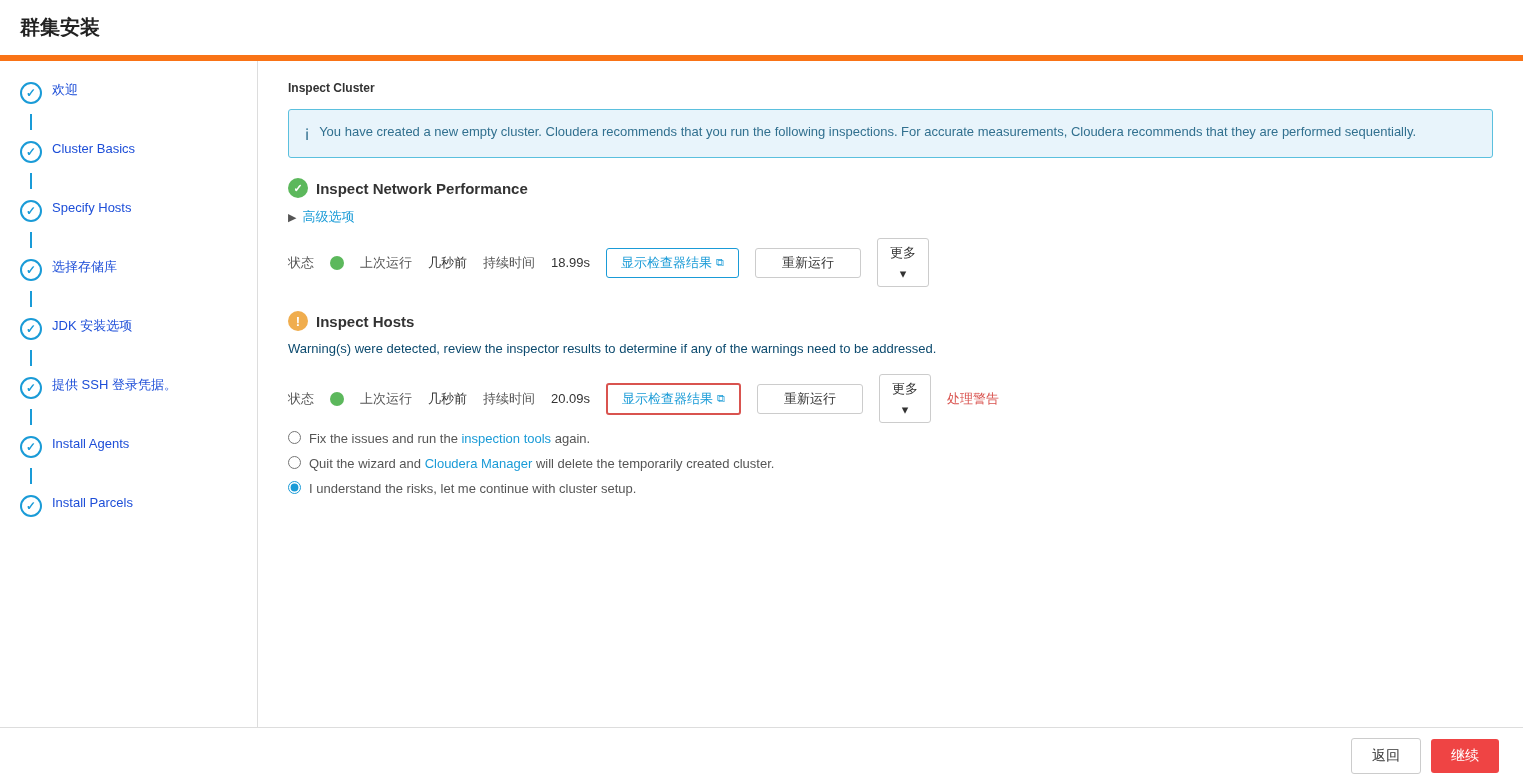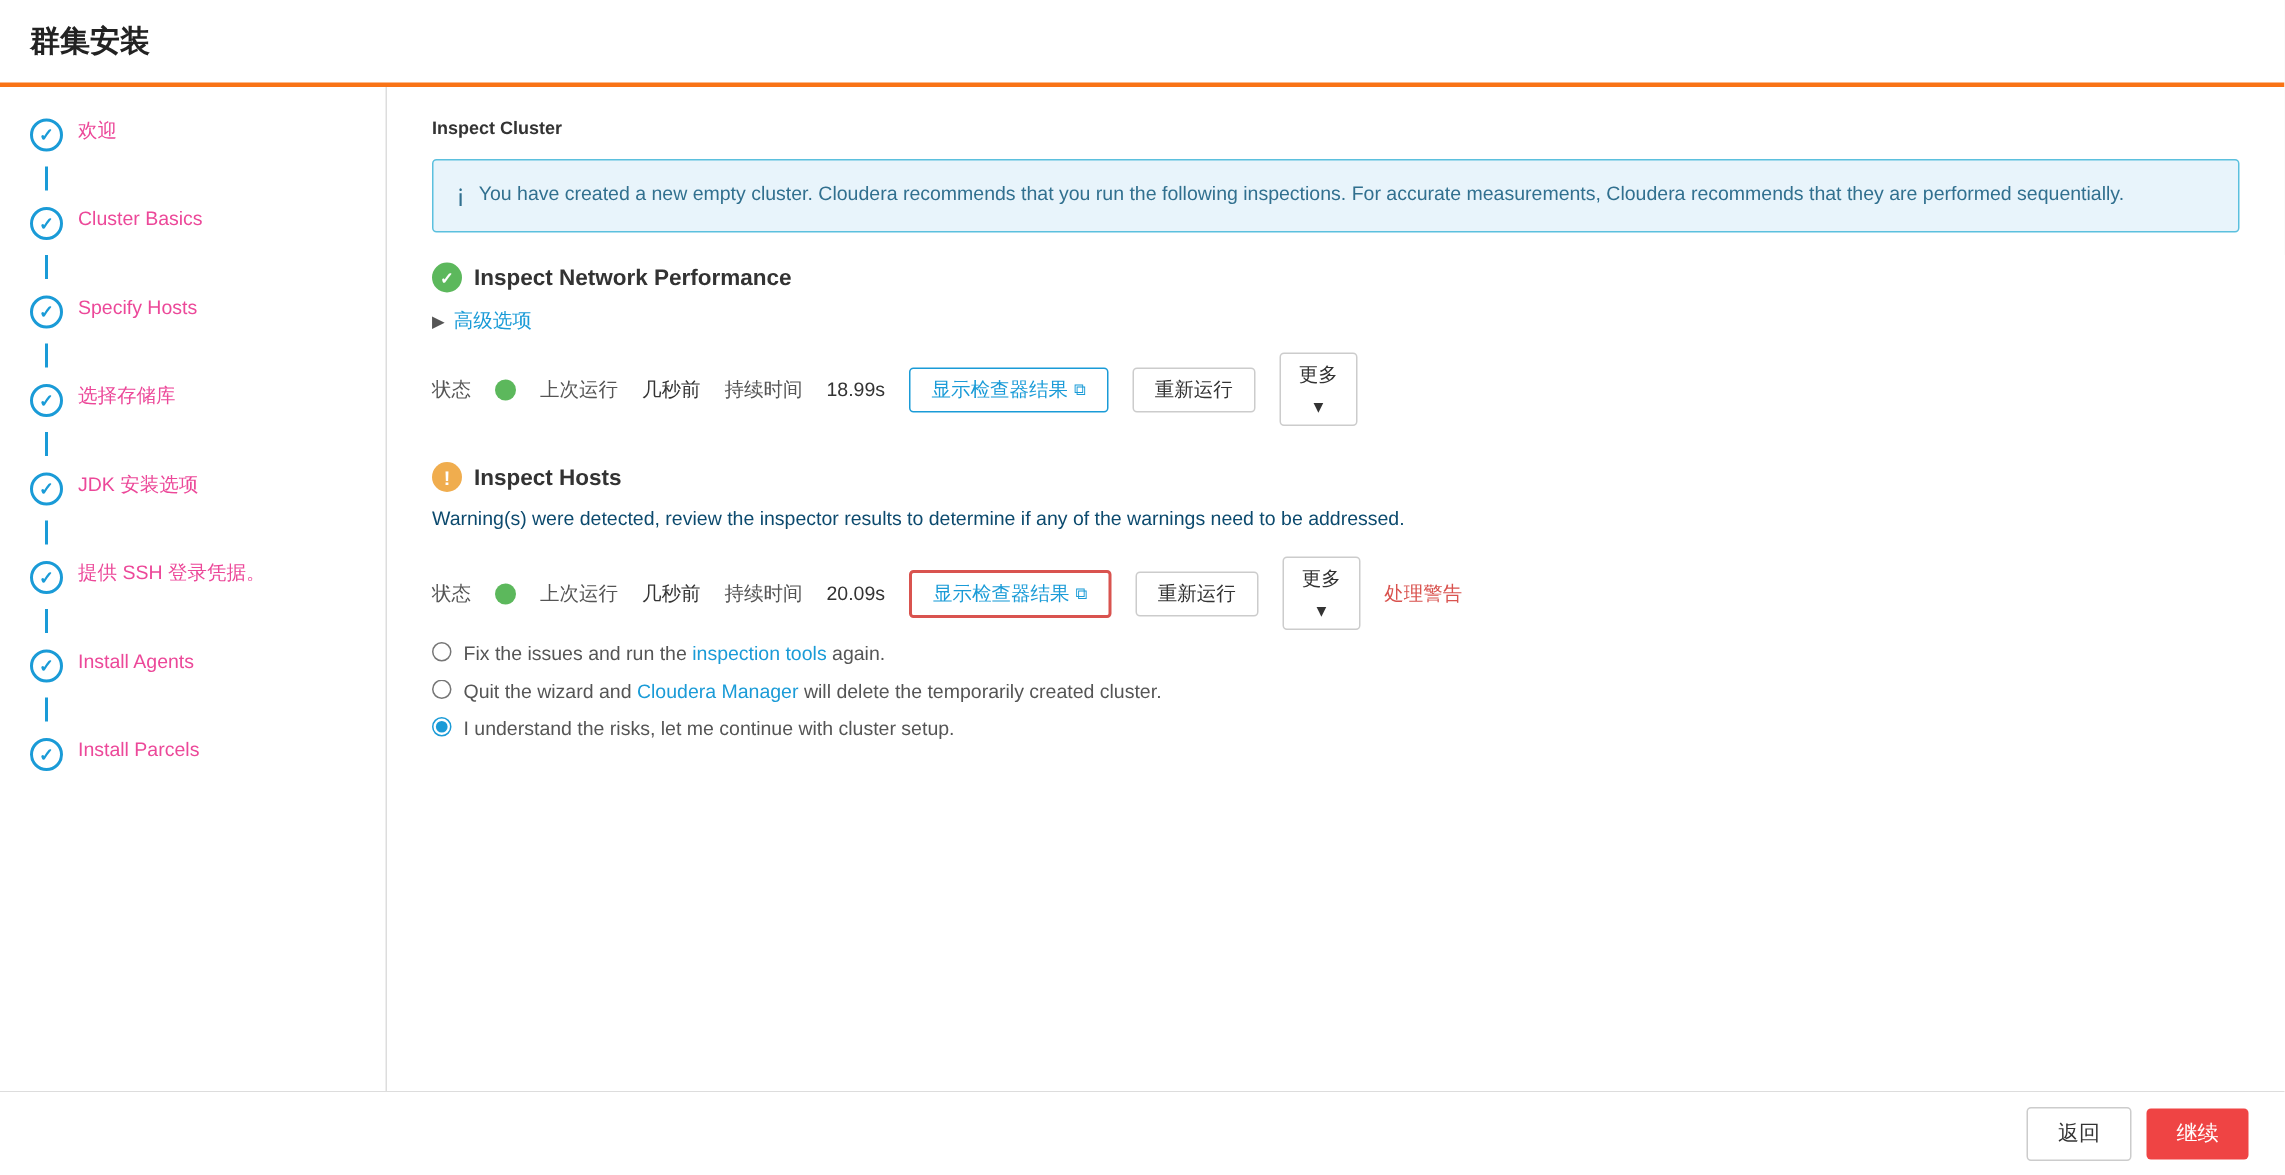--- a/index.html
+++ b/index.html
@@ -9,21 +9,21 @@
       background: #f5f5f5;
       color: #333;
       height: 783px;
       overflow: hidden;
     }
     .page-title {
       font-size: 20px;
       font-weight: bold;
       padding: 14px 20px;
       background: #fff;
-      border-bottom: 3px solid #f97316;
+      border-bottom: 6px solid #f97316;
       color: #222;
     }
     .main-layout {
       display: flex;
       height: calc(783px - 52px);
     }
     
     .sidebar {
       width: 258px;
       min-width: 258px;
@@ -54,21 +54,21 @@
     .sidebar-item-icon.checked {
       background: #fff;
       border-color: #1a9bd7;
     }
     .sidebar-item-icon .check-mark {
       color: #1a9bd7;
       font-size: 12px;
       font-weight: bold;
     }
     .sidebar-item-label {
-      color: #ec4899;
+      color: #1d4ed8;
       font-size: 13px;
       line-height: 1.4;
     }
     
     .content-area {
       flex: 1;
       overflow-y: auto;
       padding: 20px 30px;
       background: #fff;
     }
@@ -163,21 +163,21 @@
       height: 14px;
       border-radius: 50%;
       background: #5cb85c;
       display: inline-flex;
       align-items: center;
       justify-content: center;
     }
     .status-label { color: #555; }
     .status-value { color: #333; }
     .btn {
-      padding: 5px 14px;
+      padding: 5px 26px;
       border-radius: 3px;
       border: 1px solid #ccc;
       background: #fff;
       cursor: pointer;
       font-size: 13px;
       color: #333;
     }
     .btn-show-result {
       padding: 5px 14px;
       border-radius: 3px;

